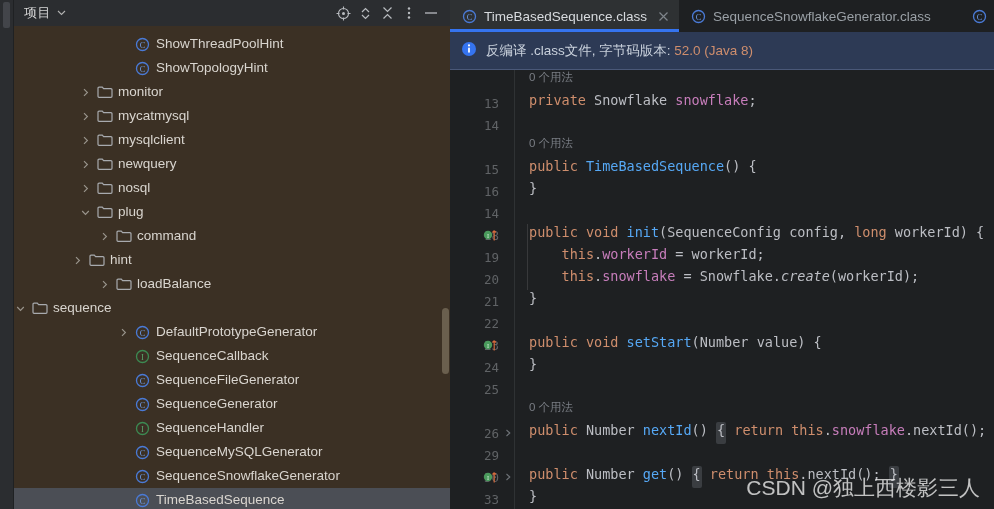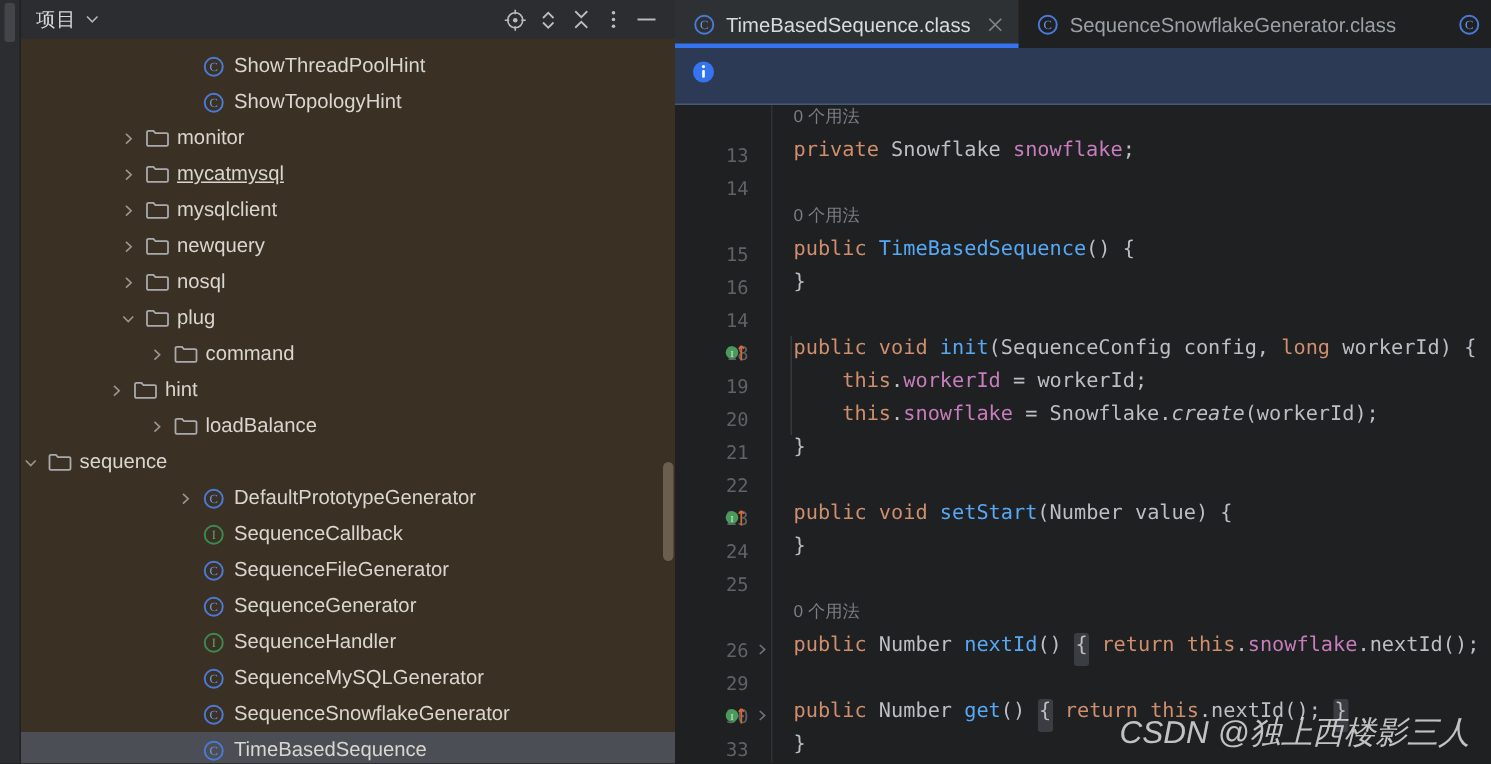--- a/index.html
+++ b/index.html
@@ -257,21 +257,20 @@
   
   .watermark {
     position: absolute;
     right: 14px;
     bottom: 7px;
     font-family: "Liberation Sans", sans-serif;
     font-size: 21px;
     color: rgba(235,235,235,.80);
     white-space: nowrap;
     pointer-events: none;
-    font-style: italic;
   }
 </style>
 </head>
 <body>
 
 <div id="root">
 
   <div class="rail">
     <div class="rail-grip"></div>
   </div>
@@ -347,21 +346,21 @@
               <path d="M3 1.2 L6.4 4.5 L3 7.8" fill="none" stroke="#9a958d" stroke-width="1.15"></path>
             </svg>
           </span>
           <span class="ico" style="margin-left: 4px;">
             <svg width="16" height="14" viewBox="0 0 16 14">
               <path d="M1 3.2a1 1 0 0 1 1-1h3.3l1.3 1.5H14a1 1 0 0 1 1 1v6.6a1 1 0 0 1-1 1H2a1 1 0 0 1-1-1Z" fill="none" stroke="#a8aaae" stroke-width="1.2"></path>
             </svg>
           </span>
           <span class="tlabel">monitor</span>
         </div>
-        <div class="tree-row" style="padding-left: 65px; text-decoration: underline;">
+        <div class="tree-row" style="padding-left: 65px;">
           <span class="arrow">
             <svg width="9" height="9" viewBox="0 0 9 9">
               <path d="M3 1.2 L6.4 4.5 L3 7.8" fill="none" stroke="#9a958d" stroke-width="1.15"></path>
             </svg>
           </span>
           <span class="ico" style="margin-left: 4px;">
             <svg width="16" height="14" viewBox="0 0 16 14">
               <path d="M1 3.2a1 1 0 0 1 1-1h3.3l1.3 1.5H14a1 1 0 0 1 1 1v6.6a1 1 0 0 1-1 1H2a1 1 0 0 1-1-1Z" fill="none" stroke="#a8aaae" stroke-width="1.2"></path>
             </svg>
           </span>
@@ -595,20 +594,23 @@
         </div>
       </div>
 
     <div class="notice">
       <span>
         <svg width="16" height="16" viewBox="0 0 16 16">
           <circle cx="8" cy="8" r="7" fill="#3574f0"></circle>
           <rect x="7.1" y="6.6" width="1.8" height="5.2" rx=".8" fill="#ffffff"></rect>
           <circle cx="8" cy="4.4" r="1.05" fill="#ffffff"></circle>
         </svg>
+      </span>
+      <span class="notice-text">
+        <span>反编译 .class文件, 字节码版本: </span><span class="ver">52.0 (Java 8)</span>
       </span>
     </div>
 
     <div class="codepane" id="codepane">
         <div class="codeline"><div class="gutter"></div><div class="gfold"></div><div class="vline"></div><div class="ctext"><span class="usage">0 个用法</span></div></div>
         <div class="codeline"><div class="gutter"><span class="lnum">13</span></div><div class="gfold"></div><div class="vline"></div><div class="ctext"><span class="kw">private </span><span class="typ">Snowflake </span><span class="fld">snowflake</span><span class="pln">;</span></div></div>
         <div class="codeline"><div class="gutter"><span class="lnum">14</span></div><div class="gfold"></div><div class="vline"></div><div class="ctext"></div></div>
         <div class="codeline"><div class="gutter"></div><div class="gfold"></div><div class="vline"></div><div class="ctext"><span class="usage">0 个用法</span></div></div>
         <div class="codeline"><div class="gutter"><span class="lnum">15</span></div><div class="gfold"></div><div class="vline"></div><div class="ctext"><span class="kw">public </span><span class="fn">TimeBasedSequence</span><span class="pln">() {</span></div></div>
         <div class="codeline"><div class="gutter"><span class="lnum">16</span></div><div class="gfold"></div><div class="vline"></div><div class="ctext"><span class="pln">}</span></div></div>

